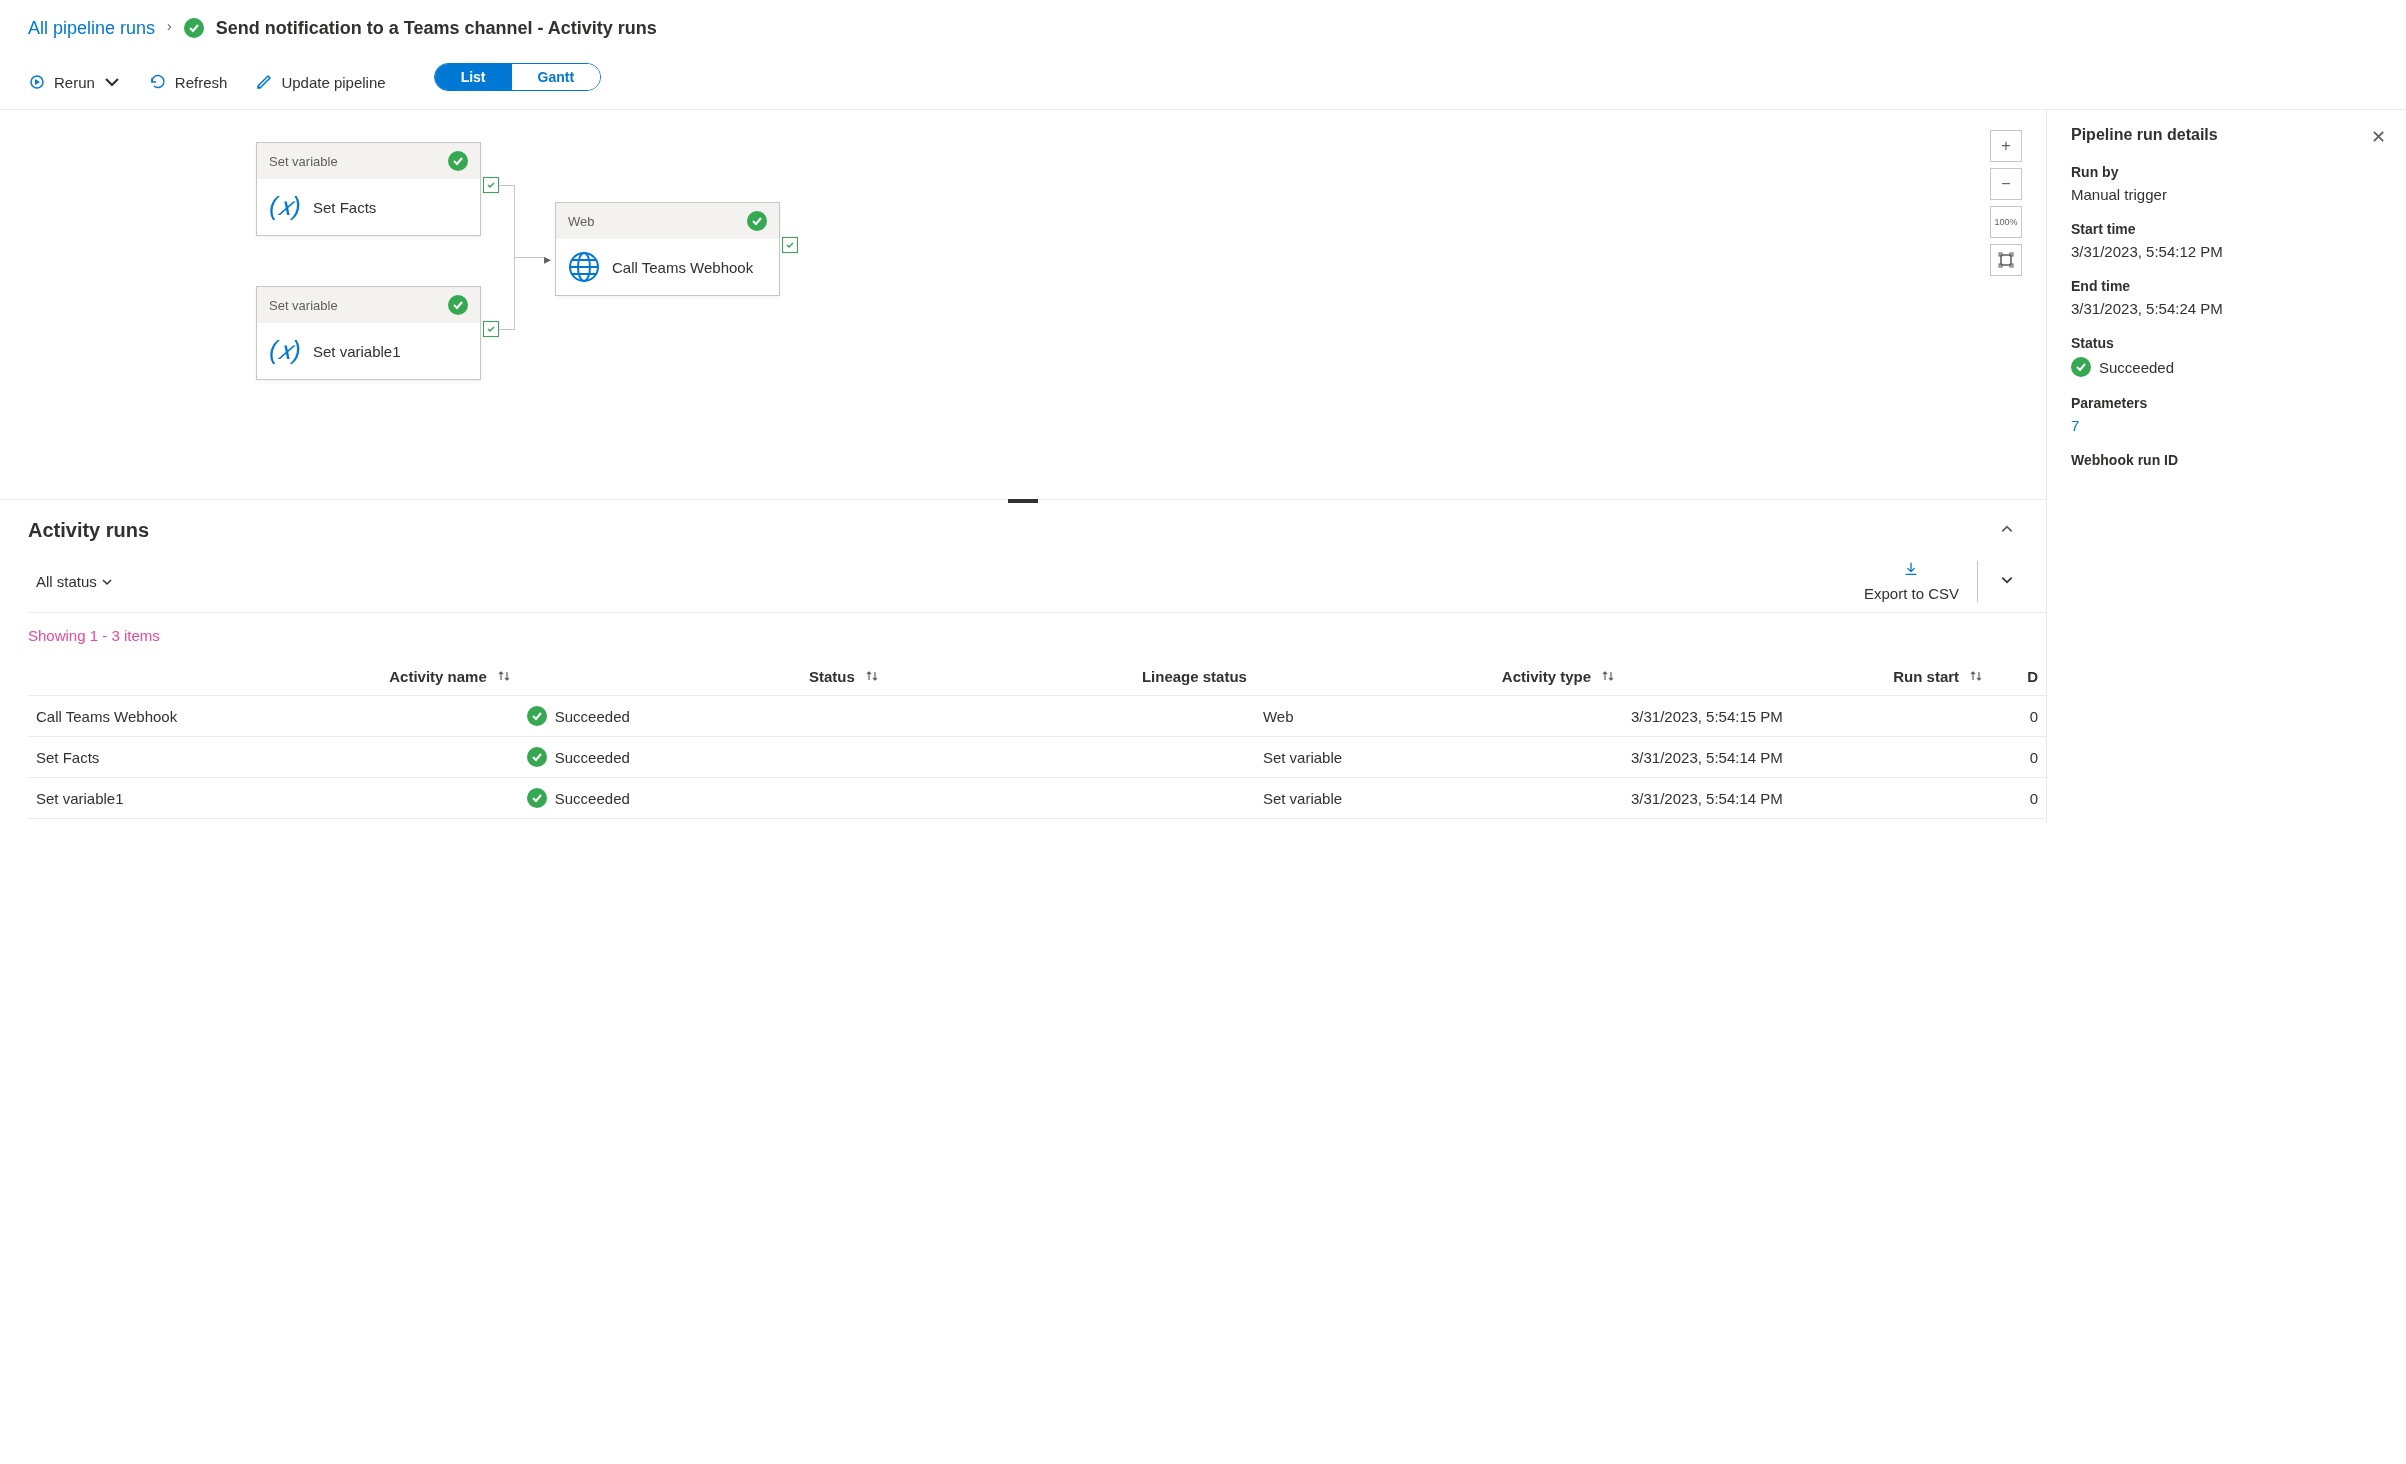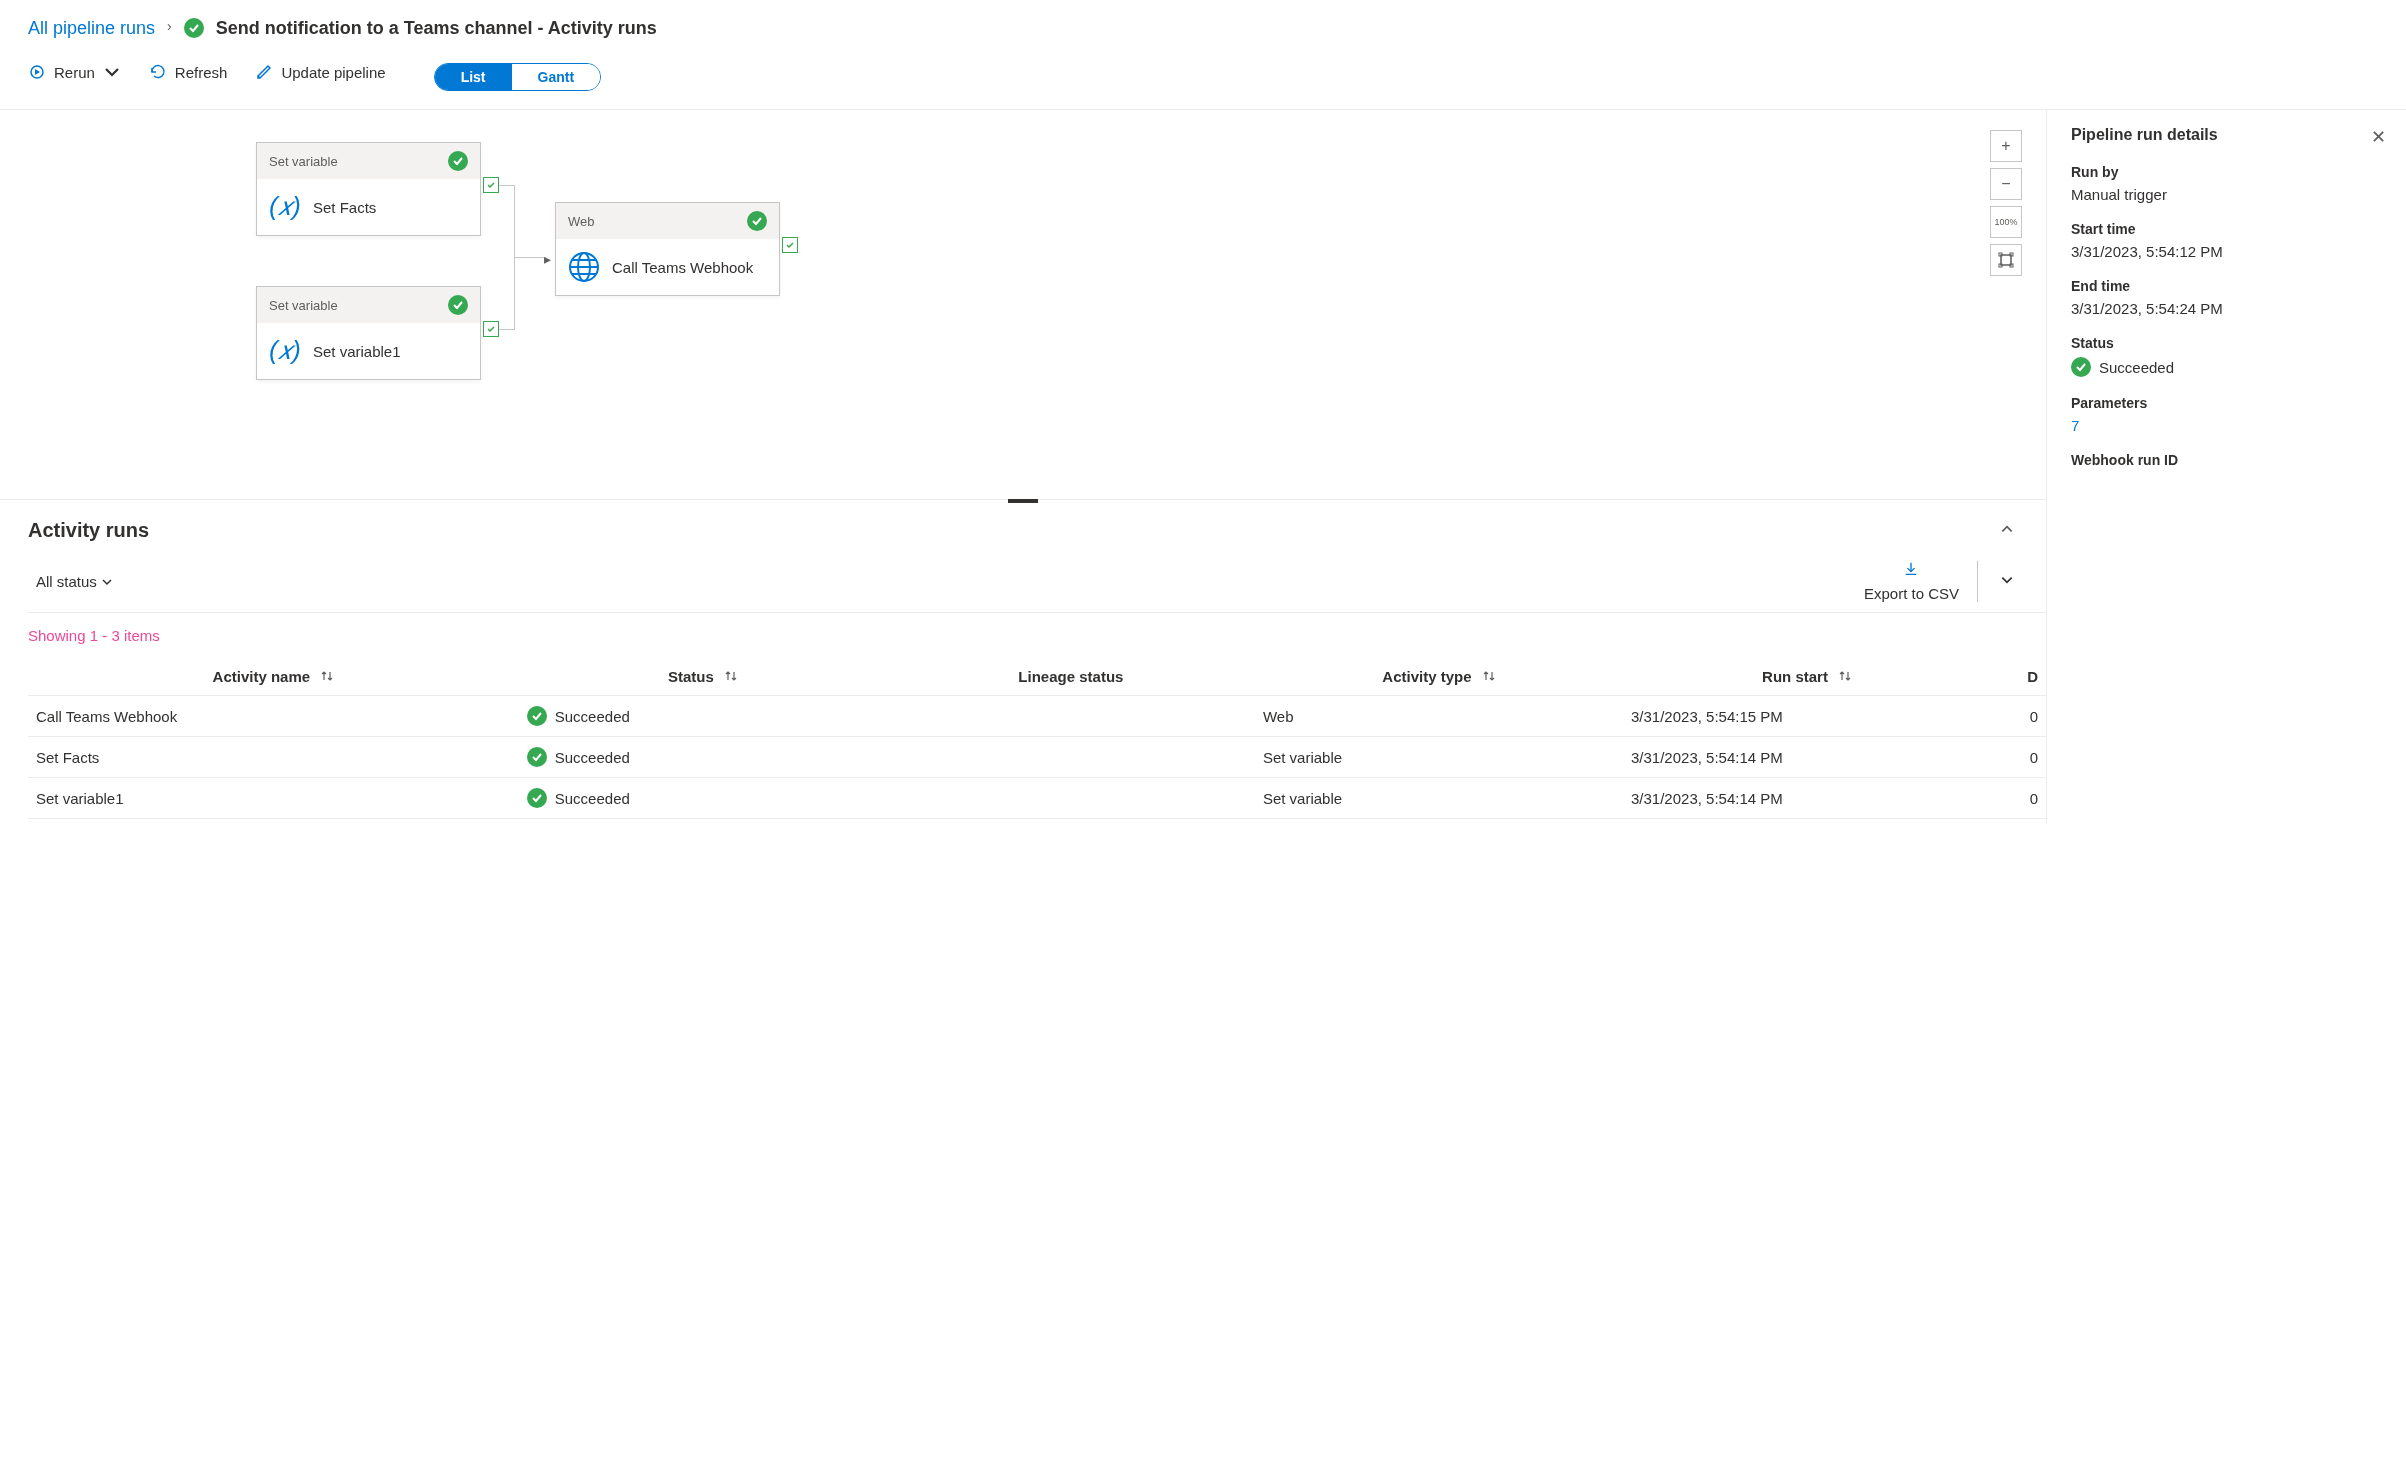--- a/index.html
+++ b/index.html
@@ -3,21 +3,21 @@
 <meta charset="utf-8">
 <style>
 * { box-sizing: border-box; margin: 0; padding: 0; }
 body { font-family: "Segoe UI", -apple-system, sans-serif; font-size: 14px; color: #323130; background: #fff; width: 2406px; height: 1464px; position: relative; }
 .breadcrumb { display: flex; align-items: flex-start; gap: 12px; padding: 18px 28px 14px; }
 .breadcrumb-link { color: #0078d4; font-size: 18px; cursor: pointer; }
 .breadcrumb-sep { color: #605e5c; font-size: 14px; }
 .success-check { width: 20px; height: 20px; background: #36a852; border-radius: 50%; display: inline-flex; align-items: center; justify-content: center; flex-shrink: 0; }
 .success-check svg { width: 12px; height: 12px; }
 .page-title { font-size: 18px; font-weight: 600; color: #323130; }
-.toolbar { display: flex; align-items: flex-start; gap: 28px; padding: 10px 28px 18px; border-bottom: 1px solid #edebe9; }
+.toolbar { display: flex; align-items: flex-end; gap: 28px; padding: 10px 28px 18px; border-bottom: 1px solid #edebe9; }
 .toolbar-btn { display: flex; align-items: center; gap: 8px; background: none; border: none; cursor: pointer; font-size: 15px; color: #323130; font-family: inherit; }
 .toolbar-btn svg { width: 18px; height: 18px; }
 .chevron-sm { width: 12px; height: 12px; }
 .toggle-group { display: flex; border: 1px solid #0078d4; border-radius: 20px; overflow: hidden; margin-left: 20px; }
 .toggle-btn { padding: 5px 26px; background: #fff; color: #0078d4; border: none; cursor: pointer; font-size: 14px; font-family: inherit; font-weight: 600; }
 .toggle-btn.active { background: #0078d4; color: #fff; }
 
 .main-layout { display: flex; }
 .canvas-col { flex: 1; }
 .canvas { position: relative; height: 390px; border-bottom: 1px solid #edebe9; }
@@ -40,21 +40,21 @@
 .activity-title { font-size: 20px; font-weight: 600; }
 .collapse-caret { cursor: pointer; padding: 4px; color: #605e5c; }
 .filter-row { display: flex; align-items: center; justify-content: space-between; padding: 6px 28px 10px 8px; border-bottom: 1px solid #edebe9; }
 .filter-btn { display: flex; align-items: center; gap: 4px; background: none; border: none; cursor: pointer; font-size: 15px; color: #323130; font-family: inherit; }
 .export-group { display: flex; align-items: center; gap: 18px; }
 .export-btn { display: flex; align-items: center; gap: 8px; background: none; border: none; cursor: pointer; font-size: 15px; color: #323130; font-family: inherit; padding-right: 18px; border-right: 1px solid #c8c6c4; flex-direction: column; }
 .more-chev { cursor: pointer; padding: 4px; }
 .showing { padding: 14px 0; color: #ec4899; font-size: 15px; }
 
 .grid { width: 100%; border-collapse: collapse; }
-.grid th { text-align: center; padding: 10px 8px; font-weight: 600; font-size: 15px; border-bottom: 1px solid #edebe9; }
+.grid th { text-align: right; padding: 10px 8px; font-weight: 600; font-size: 15px; border-bottom: 1px solid #edebe9; }
 .grid th .sort { margin-left: 10px; color: #605e5c; }
 .grid td { padding: 10px 8px; font-size: 15px; border-bottom: 1px solid #edebe9; }
 .status-cell { display: flex; align-items: center; gap: 8px; }
 
 .details-panel { width: 360px; border-left: 1px solid #edebe9; padding: 16px 24px; position: relative; }
 .details-close { position: absolute; top: 16px; right: 20px; cursor: pointer; background: none; border: none; font-size: 18px; color: #605e5c; }
 .details-title { font-size: 16px; font-weight: 600; margin-bottom: 20px; }
 .detail-label { font-size: 14px; font-weight: 600; margin-bottom: 6px; margin-top: 18px; }
 .detail-value { font-size: 15px; color: #323130; }
 .detail-value.link { color: #0078d4; cursor: pointer; }

